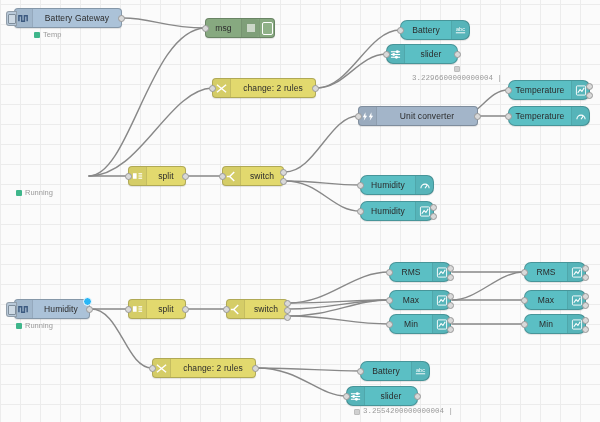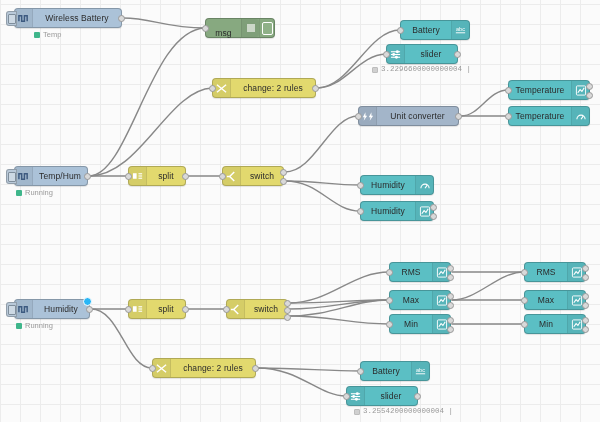--- a/index.html
+++ b/index.html
@@ -57,23 +57,23 @@
     justify-content: center;
     background: rgba(0,0,0,0.055);
     flex: none;
   }
   .ibox.left  { border-right: 1px solid rgba(0,0,0,0.08); border-radius: 3px 0 0 3px;}
   .ibox.right { border-left: 1px solid rgba(0,0,0,0.08); border-radius: 0 3px 3px 0;}
   .ibox svg { display:block; }
 
   
   .n-gateway { background: #abc2d8; }
-  .n-debug   { background: #87a980; align-items: flex-end; }
+  .n-debug   { background: #87a980; }
   .n-yellow  { background: #e2d96e; }
-  .n-teal    { background: #5bbfc4; }
+  .n-teal    { background: #5bbfc4; border-radius: 7px; }
   .n-slate   { background: #a3b5c9; }
 
   
   .port {
     position: absolute;
     width: 7px; height: 7px;
     border-radius: 50%;
     background: #d9d9d9;
     border: 1px solid #999;
     box-sizing: border-box;
@@ -211,21 +211,21 @@
 
   <div class="node n-gateway" style="left:14px; top:8px; width:108px;">
     <div class="injbtn">
         <i></i>
       </div>
     <div class="ibox left">
       <svg width="11" height="11" viewBox="0 0 12 12">
           <path d="M1 9 L1 3 L4 3 L4 9 L7 9 L7 3 L10 3 L10 9" fill="none" stroke="#3d5a80" stroke-width="1.6"></path>
         </svg>
     </div>
-    <div class="label">Wireless Battery</div>
+    <div class="label">Battery Gateway</div>
     <div class="port out" style="top:6px;"></div>
   </div>
   <div class="status" style="left:34px; top:31px;">
     <span class="dot"></span>
     <span>Temp</span>
   </div>
 
   <div class="node n-debug" style="left:205px; top:18px; width:70px;">
     <div class="port in" style="top:6px;"></div>
     <div class="label">msg</div>
@@ -281,26 +281,26 @@
           <g fill="#ffffff">
             <circle cx="8" cy="3" r="1.6"></circle>
             <circle cx="4" cy="6" r="1.6"></circle>
             <circle cx="7" cy="9" r="1.6"></circle>
           </g>
         </svg>
     </div>
     <div class="label">slider</div>
     <div class="port out" style="top:6px;"></div>
   </div>
-  <div class="status" style="left:372px; top:66px;">
+  <div class="status" style="left:412px; top:66px;flex-direction:column;">
     <span class="dot grey"></span>
     <span class="mono">3.2296600000000004 |</span>
   </div>
 
-  <div class="node n-slate" style="left:358px; top:106px; width:101px;">
+  <div class="node n-slate" style="left:358px; top:106px; width:120px;">
     <div class="port in" style="top:6px;"></div>
     <div class="ibox left">
       <svg width="12" height="11" viewBox="0 0 14 12">
           <g fill="#ffffff">
             <path d="M4 1 L1 7 L3 7 L2 11 L6 5 L4 5 Z"></path>
             <path d="M11 1 L8 7 L10 7 L9 11 L13 5 L11 5 Z"></path>
           </g>
         </svg>
     </div>
     <div class="label">Unit converter</div>
@@ -324,32 +324,20 @@
     <div class="port in" style="top:6px;"></div>
     <div class="label">Temperature</div>
     <div class="ibox right">
       <svg width="12" height="11" viewBox="0 0 12 12">
           <path d="M1.5 9 A4.5 4.5 0 0 1 10.5 9" fill="none" stroke="#ffffff" stroke-width="1.2"></path>
           <line x1="6" y1="9" x2="8.4" y2="5.6" stroke="#ffffff" stroke-width="1.2"></line>
         </svg>
     </div>
   </div>
 
-  <div class="node n-gateway" style="left:14px; top:166px; width:74px;">
-    <div class="injbtn">
-        <i></i>
-      </div>
-    <div class="ibox left">
-      <svg width="11" height="11" viewBox="0 0 12 12">
-          <path d="M1 9 L1 3 L4 3 L4 9 L7 9 L7 3 L10 3 L10 9" fill="none" stroke="#3d5a80" stroke-width="1.6"></path>
-        </svg>
-    </div>
-    <div class="label">Temp/Hum</div>
-    <div class="port out" style="top:6px;"></div>
-  </div>
   <div class="status" style="left:16px; top:189px;">
     <span class="dot"></span>
     <span>Running</span>
   </div>
 
   <div class="node n-yellow" style="left:128px; top:166px; width:58px;">
     <div class="port in" style="top:6px;"></div>
     <div class="ibox left">
       <svg width="12" height="10" viewBox="0 0 13 10">
           <rect x="1" y="2" width="4" height="6" fill="#ffffff"></rect>

